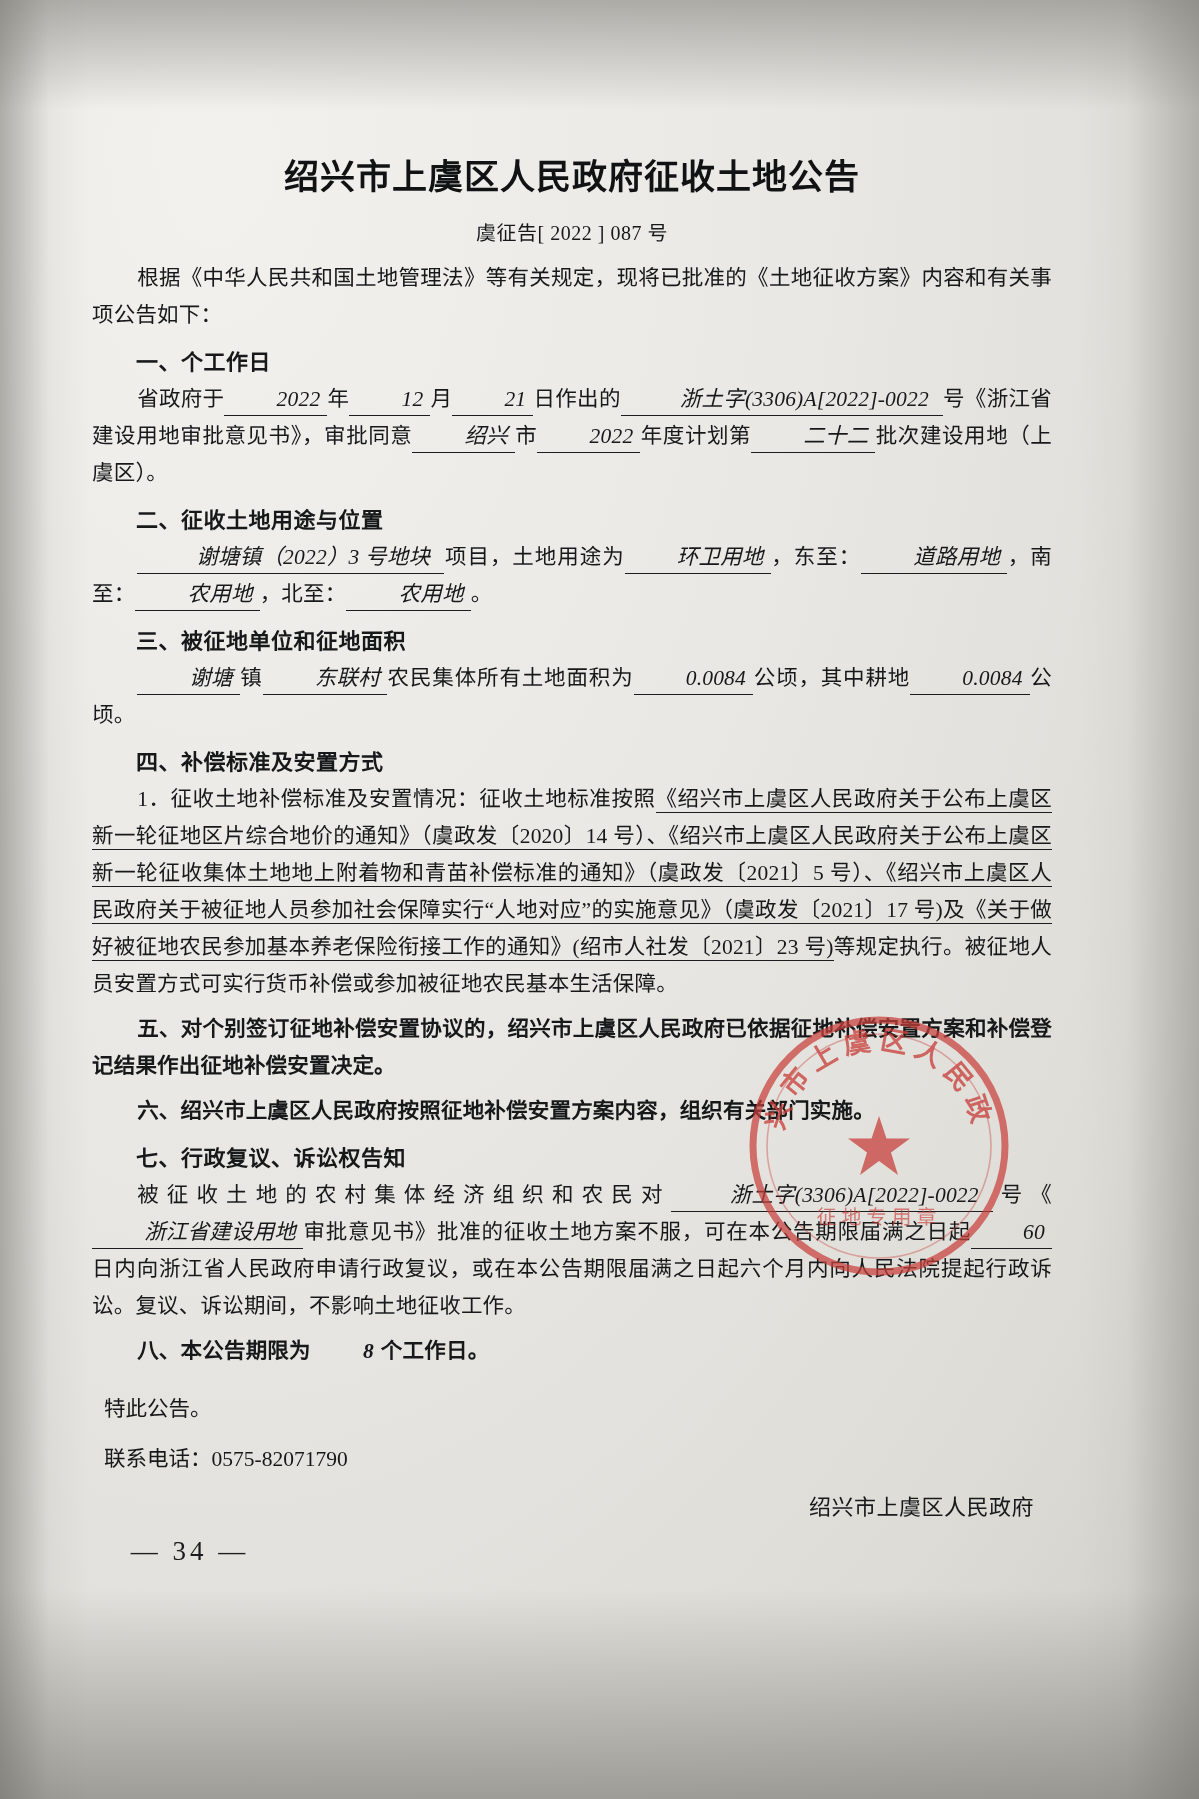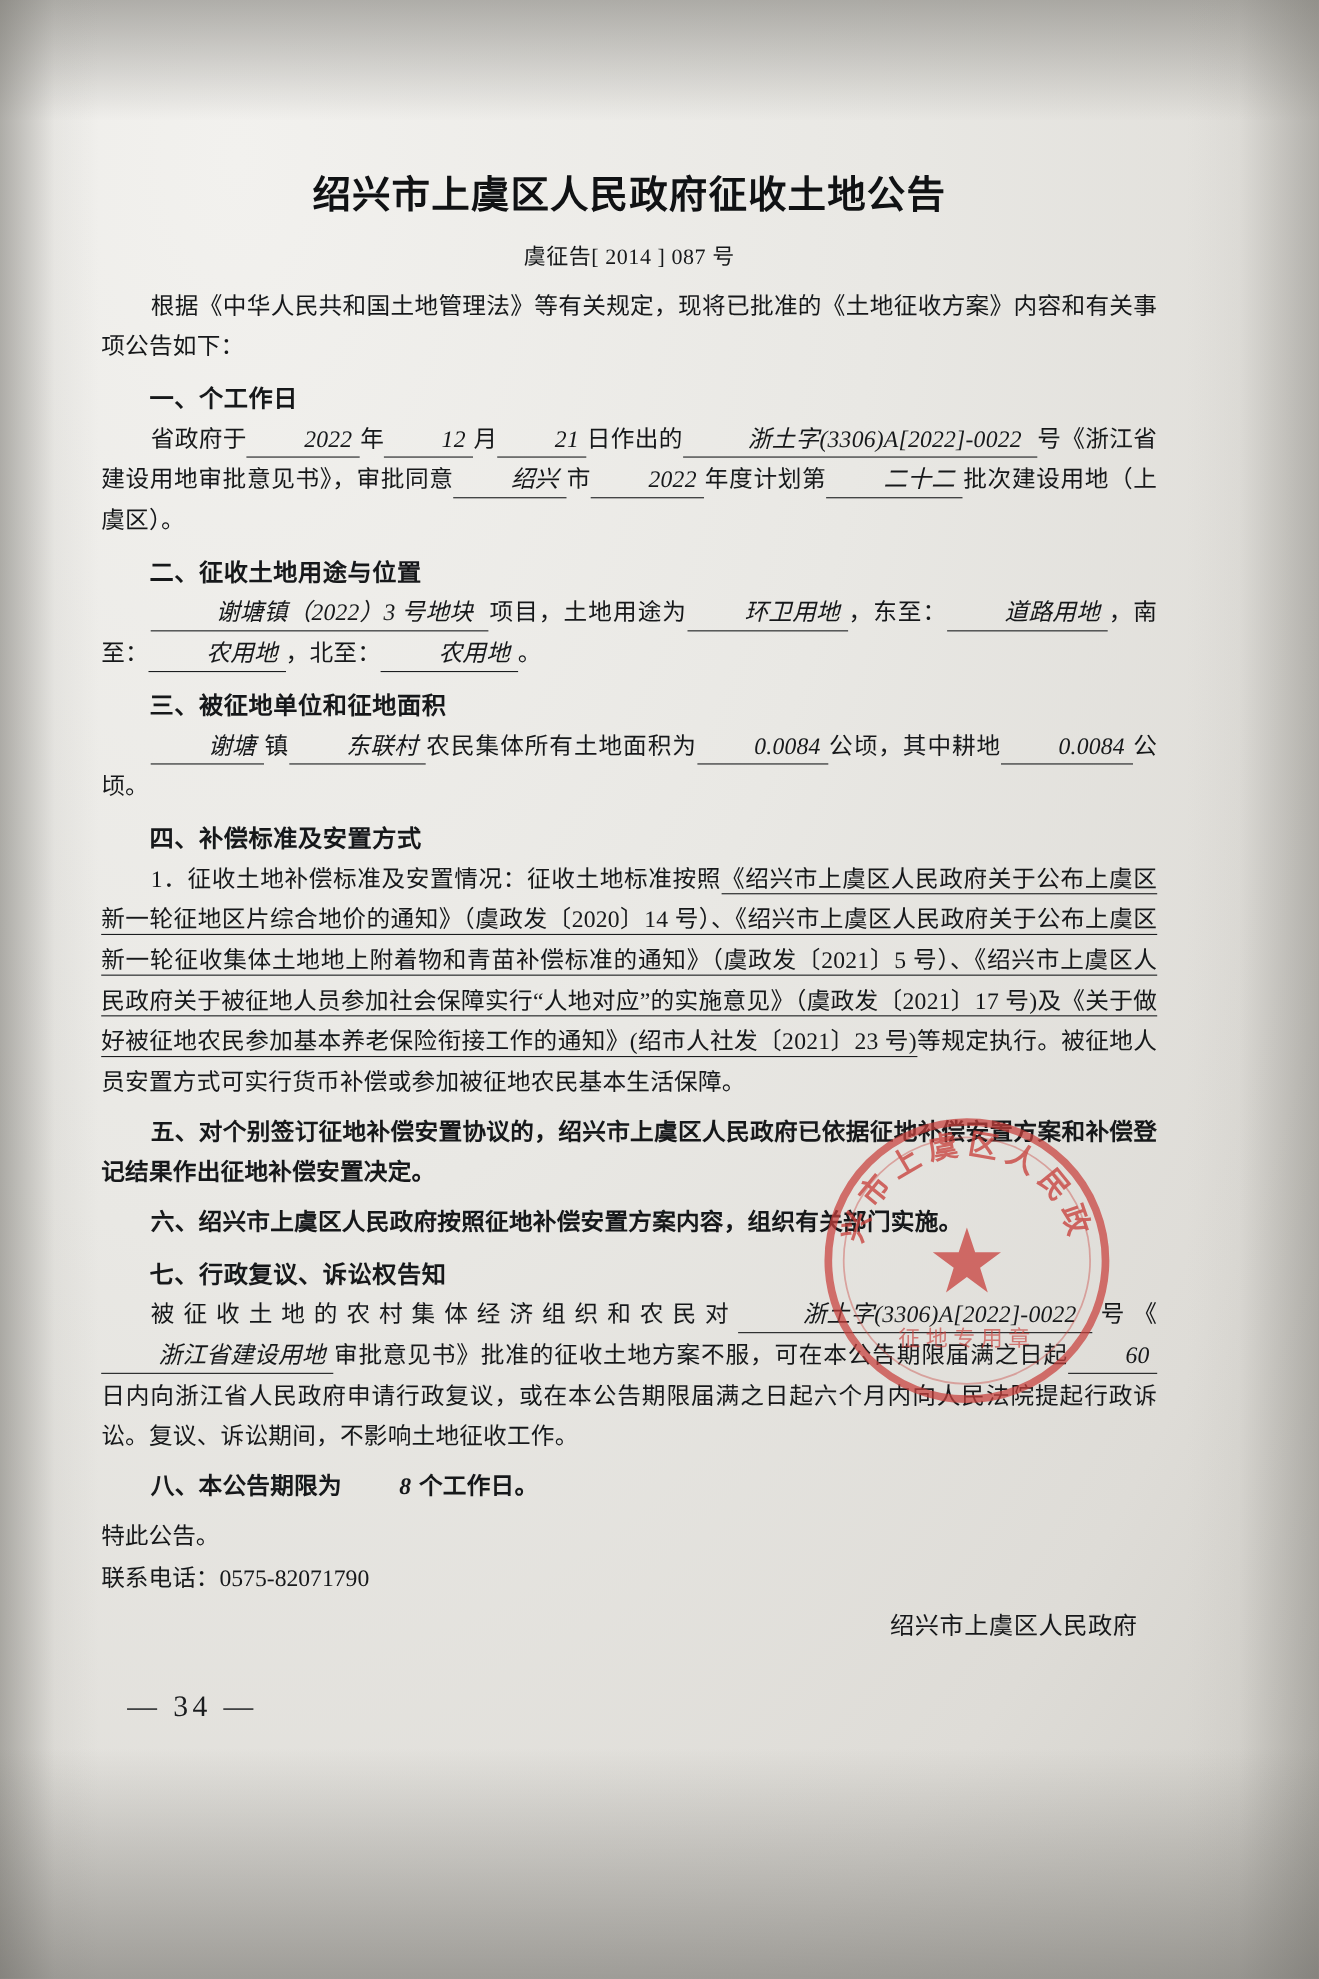--- a/index.html
+++ b/index.html
@@ -107,21 +107,21 @@
   .uline {
     border-bottom: 1.4px solid #1b1d1f;
     padding-bottom: 1px;
     margin-top: 16px;
   }
 
   .gap-sm { height: 8px; }
   .gap-md { height: 14px; }
 
   .closing {
-    margin: 0;
+    margin: 12px;
     font-size: 21.5px;
     line-height: 38px;
   }
 
   .signature-block {
     margin-top: 6px;
     text-align: right;
     padding-right: 18px;
     position: relative;
     z-index: 3;
@@ -154,21 +154,21 @@
     width: 268px;
     height: 268px;
     z-index: 2;
     opacity: 0.88;
     pointer-events: none;
   }
   .seal svg { display: block; }
 
   .page-number {
     position: absolute;
-    left: 0;
+    left: 15px;
     bottom: 232px;
     width: 350px;
     text-align: center;
     font-size: 27px;
     letter-spacing: 4px;
     color: #1a1c1e;
     margin-top: 32px;
   }
 </style>
 </head>
@@ -178,21 +178,21 @@
 
   <div class="paper-shade-top"></div>
   <div class="paper-shade-left"></div>
   <div class="paper-shade-right"></div>
   <div class="paper-shade-bottom"></div>
 
   <div class="sheet">
 
     <h1 class="doc-title">绍兴市上虞区人民政府征收土地公告</h1>
 
-    <p class="doc-number">虞征告[ 2014 ] 087 号</p>
+    <p class="doc-number">虞征告[ 2022 ] 087 号</p>
 
     <div class="gap-md"></div>
 
     <p class="body indent">
       <span></span><span>根据《中华人民共和国土地管理法》等有关规定，现将已批准的《土地征收方案》内容和有关事项公告如下：</span>
     </p>
 
     <h2 class="section">一、个工作日</h2>
 
     <p class="body indent">

